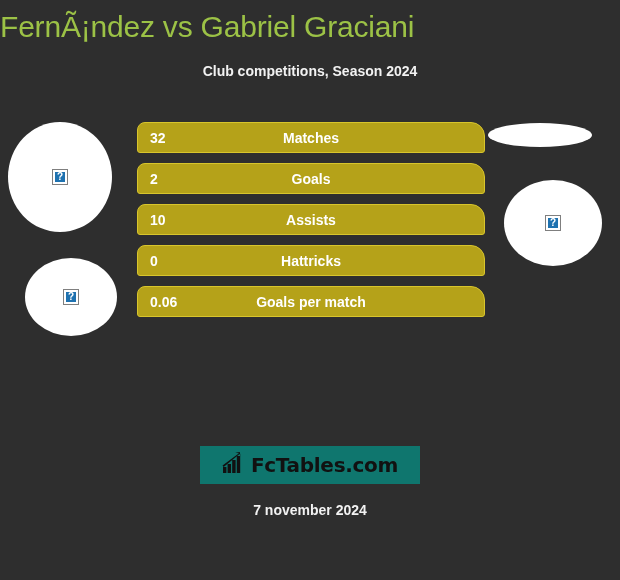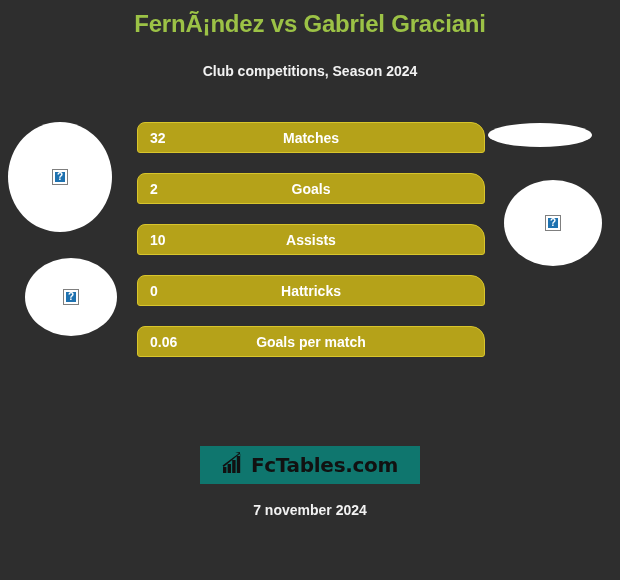--- a/index.html
+++ b/index.html
@@ -19,23 +19,22 @@
     height: 580px;
     background: #2e2e2e;
   }
 
   
   .title {
     position: absolute;
     top: 10px;
     left: 0;
     width: 620px;
-    text-align: center;
-    font-size: 24px;
-    font-weight: bold;
+    font-size: 30px;
+    font-weight: normal;
     color: #9cc246;
     letter-spacing: -0.2px;
     white-space: nowrap;
   }
   .subtitle {
     position: absolute;
     top: 63px;
     left: 0;
     width: 620px;
     text-align: center;
@@ -78,21 +77,21 @@
   
   .bars {
     position: absolute;
     left: 137px;
     top: 122px;
     width: 348px;
   }
   .bar-row {
     position: relative;
     height: 31px;
-    margin-bottom: 20px;
+    margin-bottom: 10px;
     background: #b5a219;
     border: 1px solid #d8c52c;
     border-radius: 8px 14px 3px 3px;
     box-sizing: border-box;
     overflow: hidden;
   }
   .bar-value {
     position: absolute;
     left: 12px;
     top: 0;

